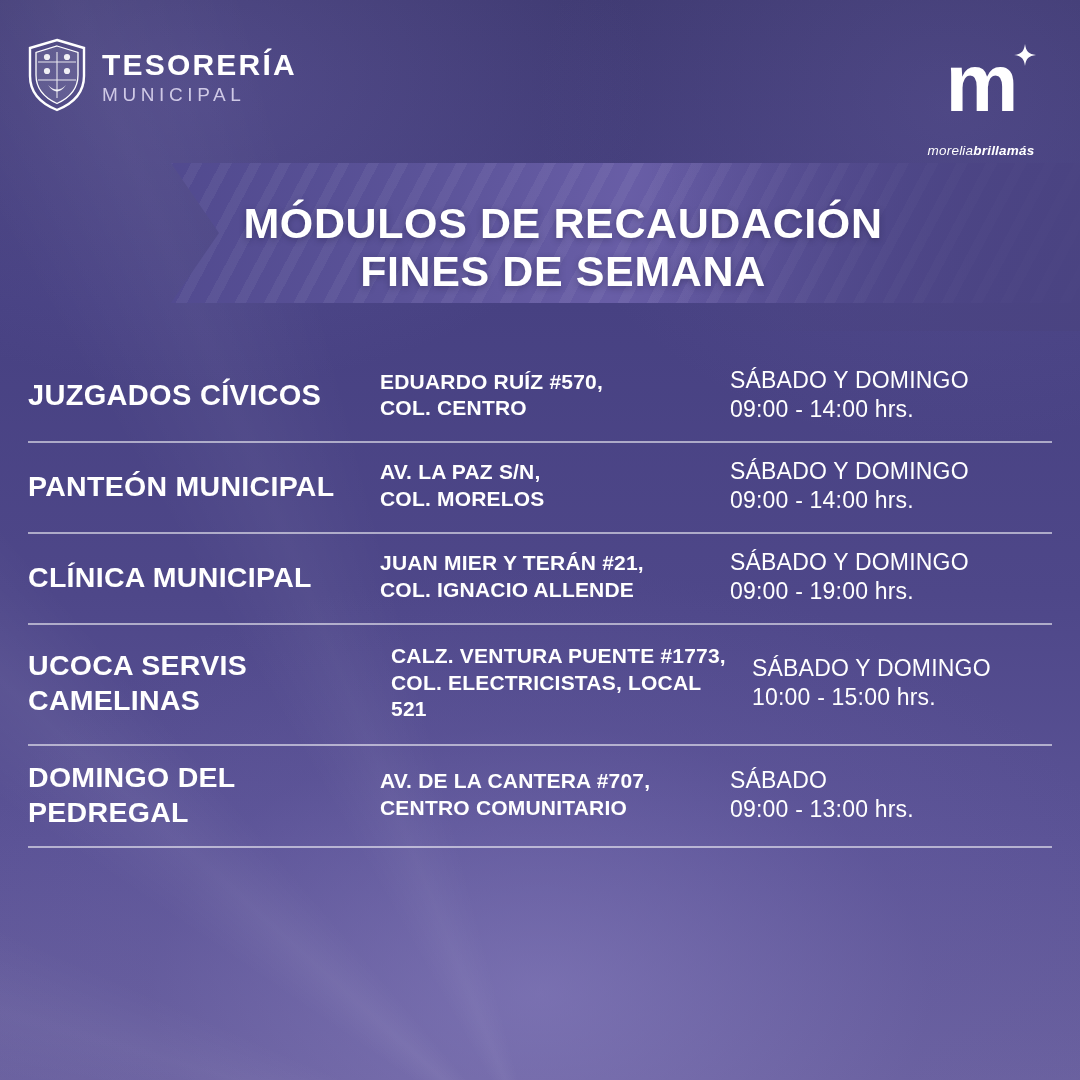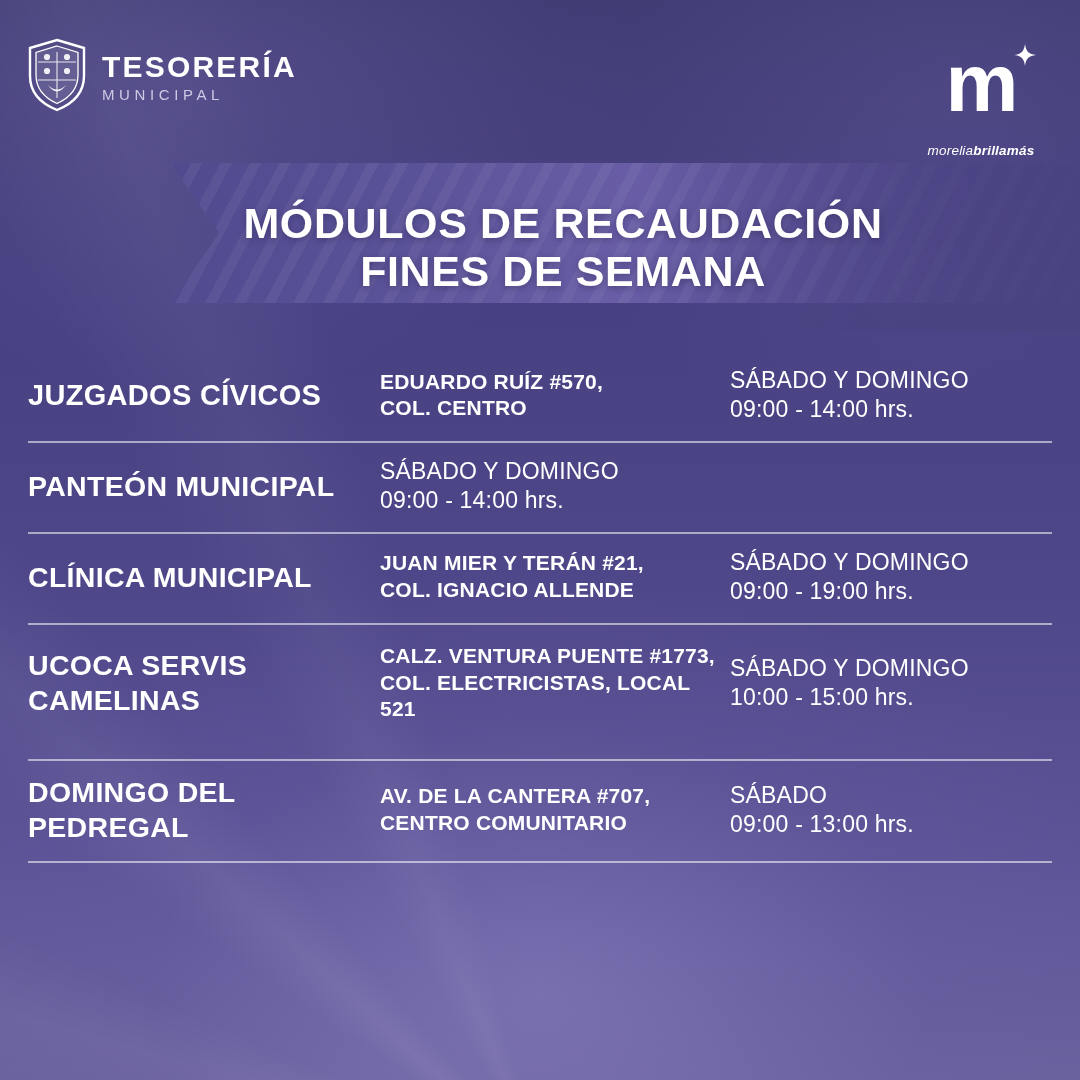--- a/index.html
+++ b/index.html
@@ -74,21 +74,21 @@
   }
   .crest { width: 62px; height: 74px; display: block; }
   .tes-text { line-height: 1; padding-top: 4px; }
   .tes-title {
     font-size: 30px;
     font-weight: 700;
     letter-spacing: 2.2px;
     color: #ffffff;
   }
   .tes-sub {
-    font-size: 15px;
+    font-size: 19px;
     font-weight: 400;
     letter-spacing: 4.6px;
     color: #cfc9e6;
     margin-top: 5px;
   }
 
   .morelia {
     position: absolute;
     right: 38px; top: 6px;
     width: 122px;
@@ -208,21 +208,21 @@
     width: 300px;
     font-size: 23px;
     font-weight: 400;
     line-height: 1.28;
     letter-spacing: 0.2px;
   }
   .col-sched .days { display: block; }
   .col-sched .hours { display: block; }
 
   .r1 .col-name { font-size: 29px; }
-  .r-tall { padding-top: 18px; padding-bottom: 36px; }
+  .r-tall { padding-top: 18px; padding-bottom: 21px; justify-content: space-between; }
 </style>
 </head>
 <body>
 
 <div class="bg"></div>
 <div class="bg-rays"></div>
 
 <div class="content">
 
   <div class="header">
@@ -277,20 +277,22 @@
       <div class="col-addr" style="white-space: pre-line;">EDUARDO RUÍZ #570,
 COL. CENTRO</div>
       <div class="col-sched">
         <span class="days">SÁBADO Y DOMINGO</span>
         <span class="hours">09:00 - 14:00 hrs.</span>
       </div>
     </div>
 
     <div class="row">
       <div class="col-name">PANTEÓN MUNICIPAL</div>
+      <div class="col-addr" style="white-space: pre-line;">AV. LA PAZ S/N,
+COL. MORELOS</div>
       <div class="col-sched">
         <span class="days">SÁBADO Y DOMINGO</span>
         <span class="hours">09:00 - 14:00 hrs.</span>
       </div>
     </div>
 
     <div class="row">
       <div class="col-name">CLÍNICA MUNICIPAL</div>
       <div class="col-addr" style="white-space: pre-line;">JUAN MIER Y TERÁN #21,
 COL. IGNACIO ALLENDE</div>

